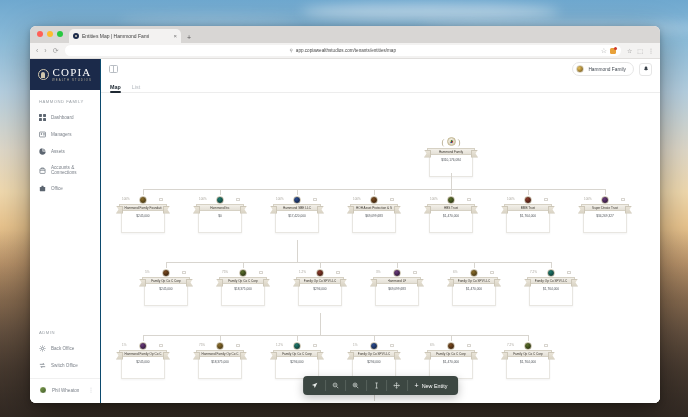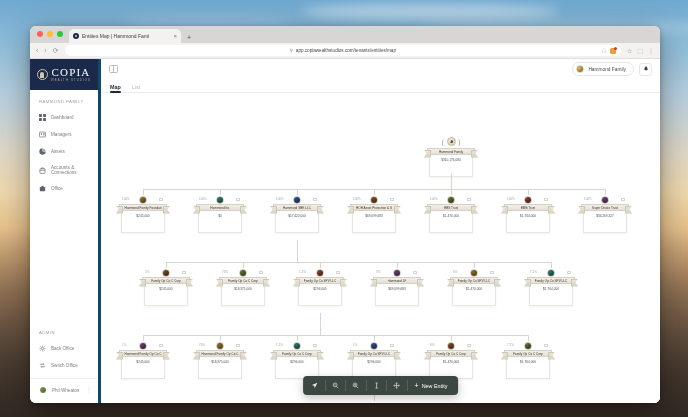--- a/index.html
+++ b/index.html
@@ -123,21 +123,21 @@
     width: 3px; height: 3px; border-radius: 50%; background: #cf3b2f;
   }
   .win-right { display: flex; align-items: center; gap: 5px; color: #8a8a8a; font-size: 6px; }
 
   .viewport { flex: 1; display: flex; min-height: 0; background: #ffffff; }
 
   
   .sidebar {
     width: 71px;
     background: #ffffff;
-    border-right: 3px solid #0c4a6e;
+    border-right: 1px solid #0c4a6e;
     display: flex; flex-direction: column;
     flex: 0 0 auto;
   }
   .brand {
     height: 31px;
     background: #1b2a4a;
     display: flex; align-items: center; justify-content: center;
     gap: 3px;
   }
   .brand-mark {

